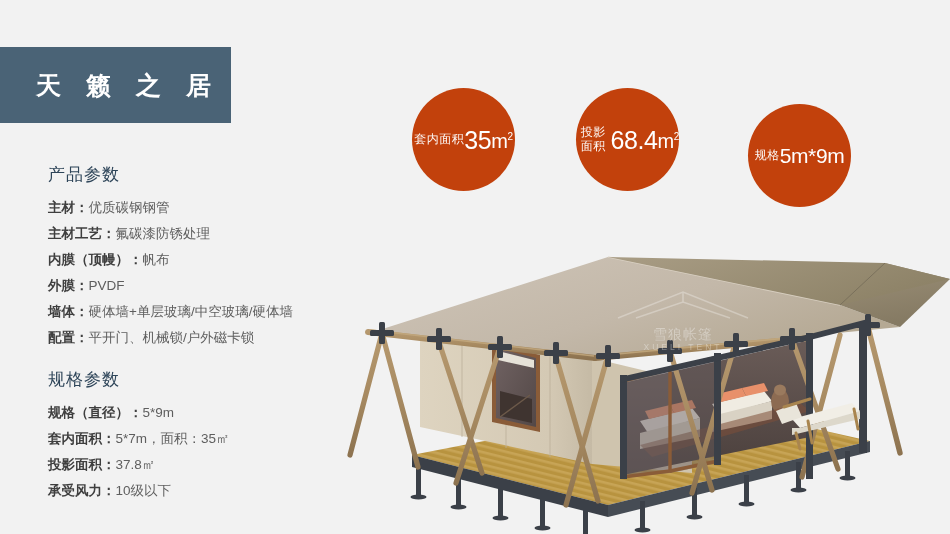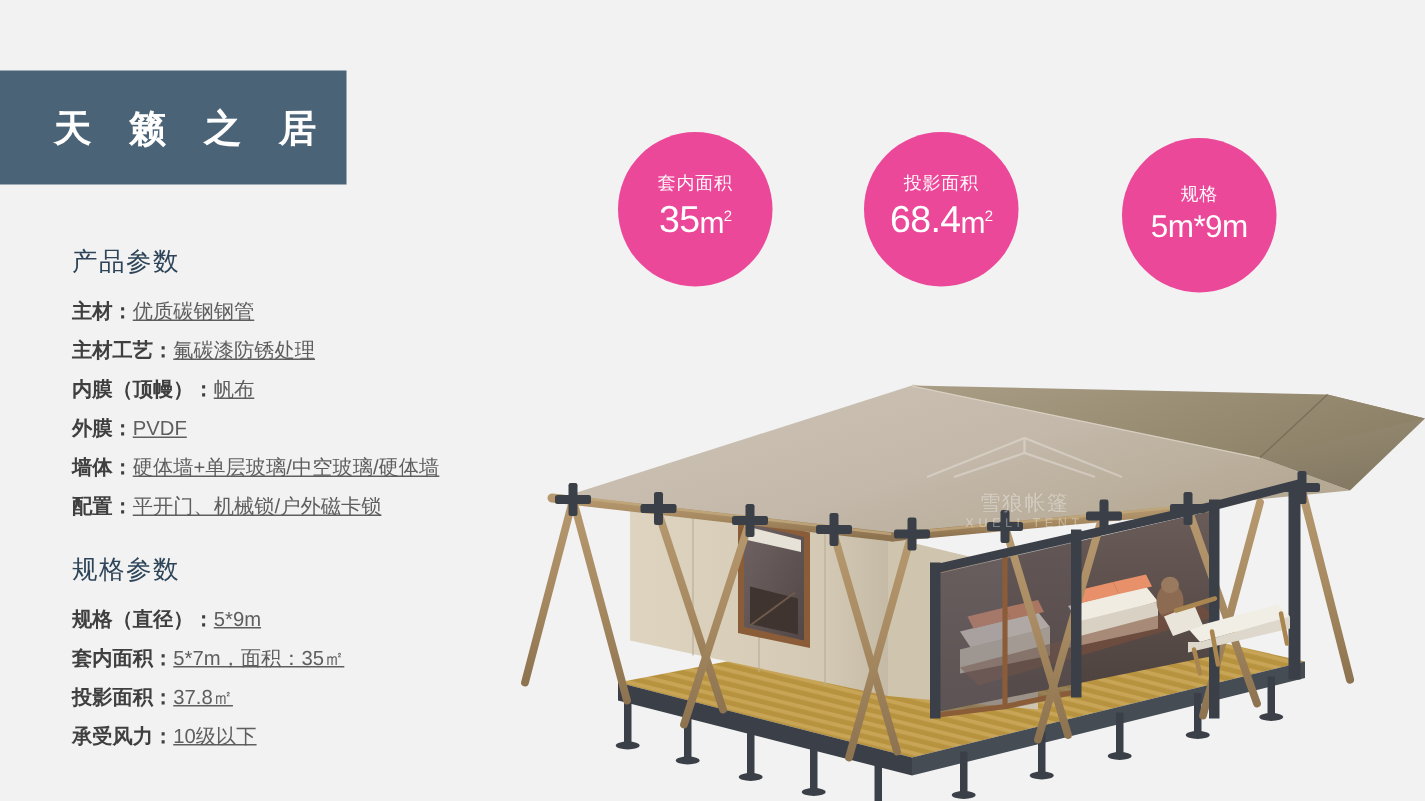--- a/index.html
+++ b/index.html
@@ -65,32 +65,32 @@
   .spec-row {
     font-size: 13.5px;
     line-height: 26px;
     white-space: nowrap;
     color: #5a5a5a;
   }
   .spec-label {
     font-weight: bold;
     color: #3f3f3f;
   }
-  .spec-value { color: #5e5e5e; text-decoration: underline; }
+  .spec-value { color: #5e5e5e; }
   .spec-group-2 { margin-top: 17px; }
 
   
   .badge {
     position: absolute;
     width: 103px;
     height: 103px;
     border-radius: 50%;
-    background: #ec4899;
+    background: #c2410c;
     display: flex;
-    flex-direction: column;
+    flex-direction: row;
     align-items: center;
     justify-content: center;
     color: #ffffff;
     text-align: center;
   }
   .badge-label {
     font-size: 12px;
     line-height: 14px;
     letter-spacing: 0.5px;
     opacity: 0.96;
@@ -101,21 +101,21 @@
     line-height: 29px;
     font-weight: 400;
     letter-spacing: -0.4px;
     white-space: nowrap;
   }
   .badge-value .u { font-size: 20px; }
   .badge-value .u .s { font-size: 10px; vertical-align: super; }
   .badge-value.small { font-size: 21px; }
   #badge-1 { left: 412px; top: 88px; }
   #badge-2 { left: 576px; top: 88px; }
-  #badge-3 { left: 748px; top: 92px; }
+  #badge-3 { left: 748px; top: 104px; }
 
   
   .render-area {
     position: absolute;
     left: 340px;
     top: 205px;
     width: 610px;
     height: 329px;
     overflow: hidden;
   }

